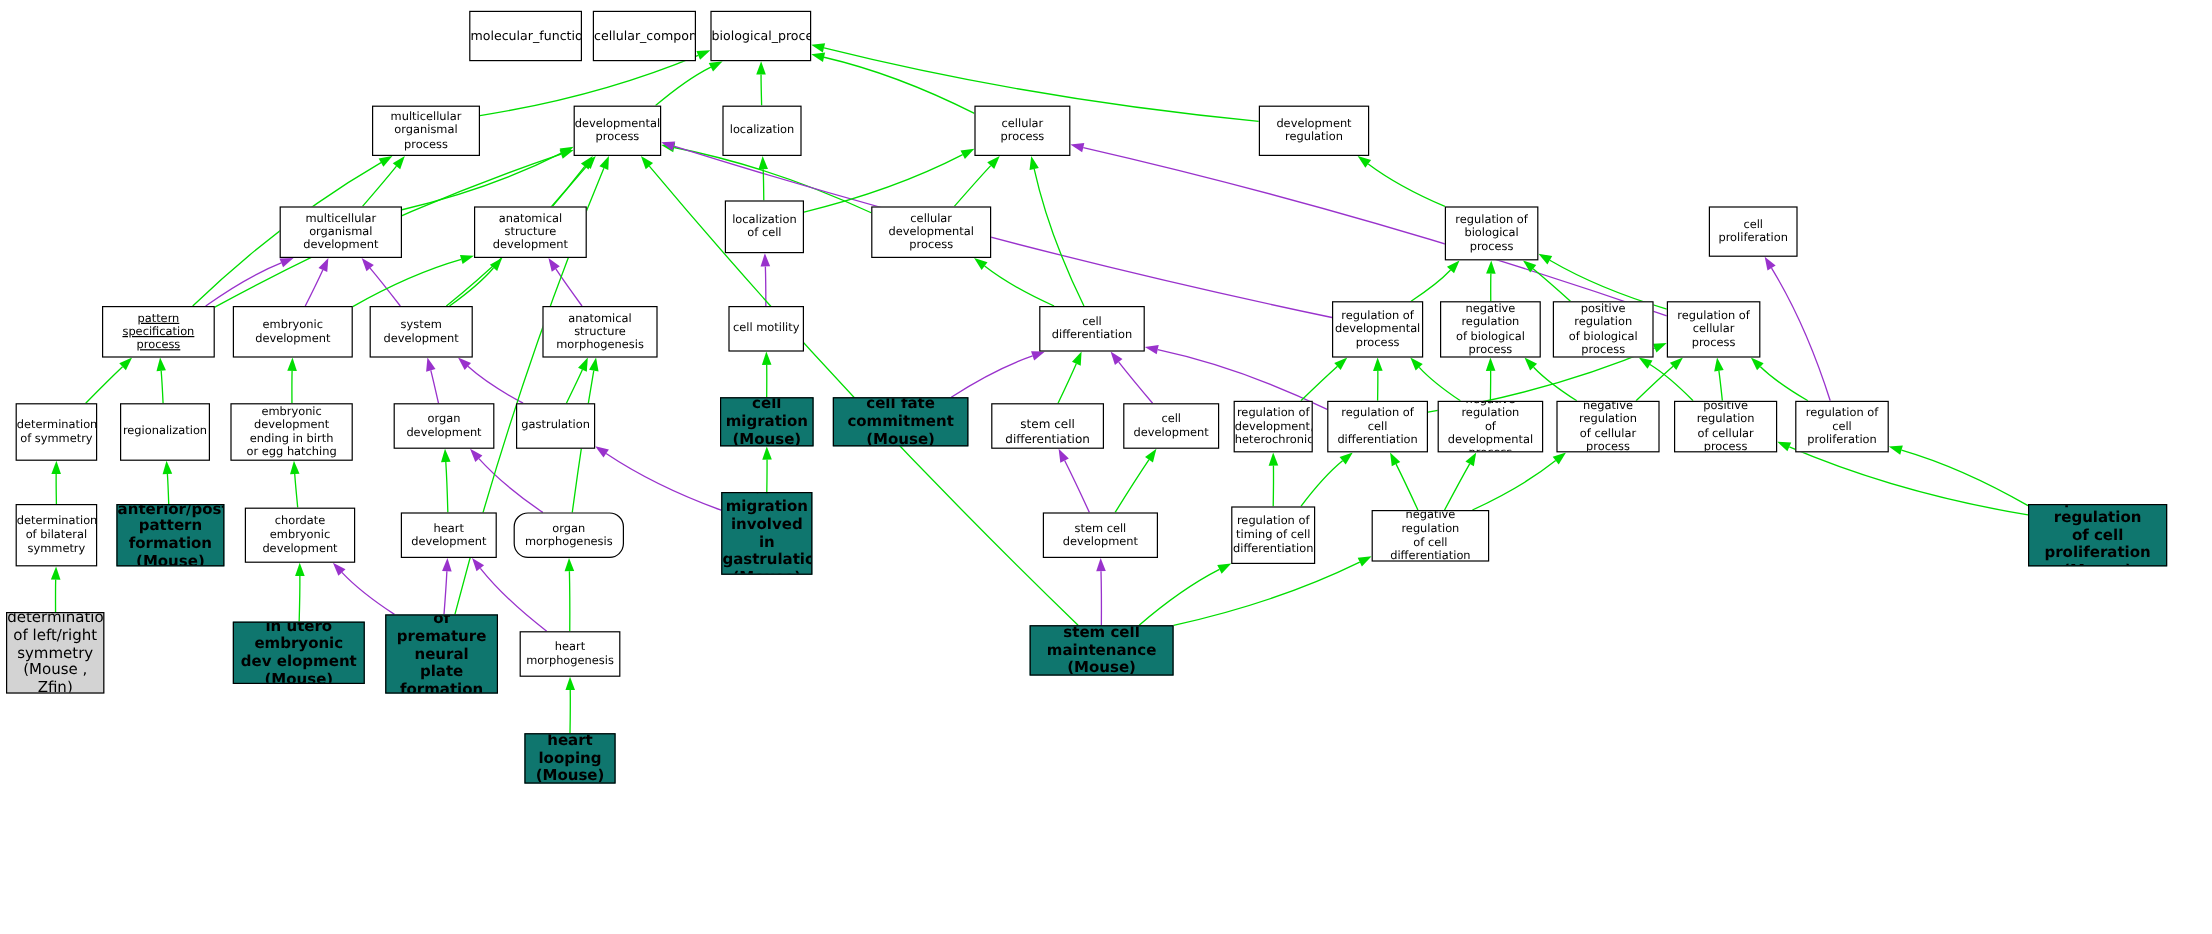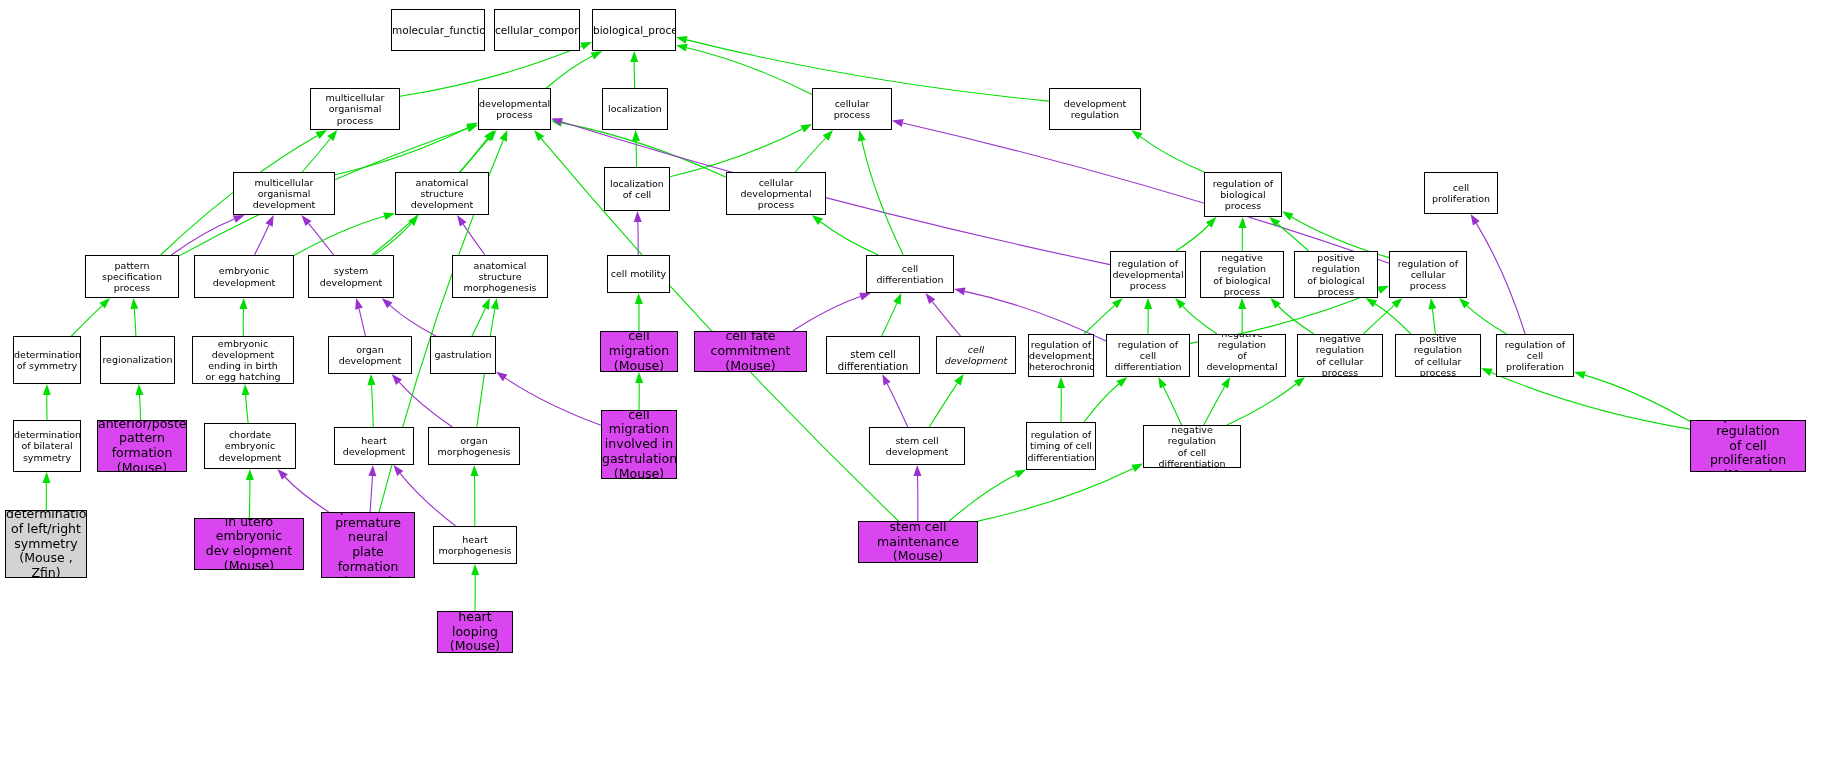--- a/index.html
+++ b/index.html
@@ -31,21 +31,22 @@
     display: flex;
     align-items: center;
     justify-content: center;
     text-align: center;
     line-height: 1.18;
     color: #000000;
     overflow: hidden;
     z-index: 3;
   }
   .go-node.highlight {
-    background: #d946ef;
+    background: #0f766e;
+    font-weight: bold;
   }
   .go-node.annotated {
     background: #d3d3d3;
   }
   .go-node .node-label {
     display: block;
     width: 100%;
     padding: 0 2px;
     white-space: pre-line;
   }
@@ -427,21 +428,21 @@
         <span class="node-label">cellular developmental
 process</span>
       </div>
       <div class="go-node" style="left: 1204px; top: 172px; width: 78px; height: 45px; font-size: 9.5px;">
         <span class="node-label">regulation of
 biological process</span>
       </div>
       <div class="go-node" style="left: 1424px; top: 172px; width: 74px; height: 42px; font-size: 9.5px;">
         <span class="node-label">cell proliferation</span>
       </div>
-      <div class="go-node" style="left: 85px; top: 255px; width: 94px; height: 43px; font-size: 9.5px;">
+      <div class="go-node" style="left: 85px; top: 255px; width: 94px; height: 43px; font-size: 9.5px; text-decoration: underline;">
         <span class="node-label">pattern specification
 process</span>
       </div>
       <div class="go-node" style="left: 194px; top: 255px; width: 100px; height: 43px; font-size: 9.5px;">
         <span class="node-label">embryonic development</span>
       </div>
       <div class="go-node" style="left: 308px; top: 255px; width: 86px; height: 43px; font-size: 9.5px;">
         <span class="node-label">system development</span>
       </div>
       <div class="go-node" style="left: 452px; top: 255px; width: 96px; height: 43px; font-size: 9.5px;">
@@ -495,21 +496,21 @@
         <span class="node-label">cell migration
 (Mouse)</span>
       </div>
       <div class="go-node highlight" style="left: 694px; top: 331px; width: 113px; height: 41px; font-size: 12.5px;">
         <span class="node-label">cell fate commitment
 (Mouse)</span>
       </div>
       <div class="go-node" style="left: 826px; top: 336px; width: 94px; height: 38px; font-size: 10px; align-items: flex-end;">
         <span class="node-label">stem cell differentiation</span>
       </div>
-      <div class="go-node" style="left: 936px; top: 336px; width: 80px; height: 38px; font-size: 9.5px; font-style: italic;">
+      <div class="go-node" style="left: 936px; top: 336px; width: 80px; height: 38px; font-size: 9.5px;">
         <span class="node-label">cell development</span>
       </div>
       <div class="go-node" style="left: 1028px; top: 334px; width: 66px; height: 43px; font-size: 9.5px;">
         <span class="node-label">regulation of
 development,
 heterochronic</span>
       </div>
       <div class="go-node" style="left: 1106px; top: 334px; width: 84px; height: 43px; font-size: 9.5px;">
         <span class="node-label">regulation of
 cell differentiation</span>
@@ -543,21 +544,21 @@
 pattern formation
 (Mouse)</span>
       </div>
       <div class="go-node" style="left: 204px; top: 423px; width: 92px; height: 46px; font-size: 9.5px;">
         <span class="node-label">chordate embryonic
 development</span>
       </div>
       <div class="go-node" style="left: 334px; top: 427px; width: 80px; height: 38px; font-size: 9.5px;">
         <span class="node-label">heart development</span>
       </div>
-      <div class="go-node" style="left: 428px; top: 427px; width: 92px; height: 38px; font-size: 9.5px;">
+      <div class="go-node" style="left: 428px; top: 427px; width: 92px; height: 38px; font-size: 9.5px; border-radius: 12px;">
         <span class="node-label">organ morphogenesis</span>
       </div>
       <div class="go-node highlight" style="left: 601px; top: 410px; width: 76px; height: 69px; font-size: 12.5px;">
         <span class="node-label">cell migration
 involved in
 gastrulation
 (Mouse)</span>
       </div>
       <div class="go-node" style="left: 869px; top: 427px; width: 96px; height: 38px; font-size: 9.5px;">
         <span class="node-label">stem cell development</span>

